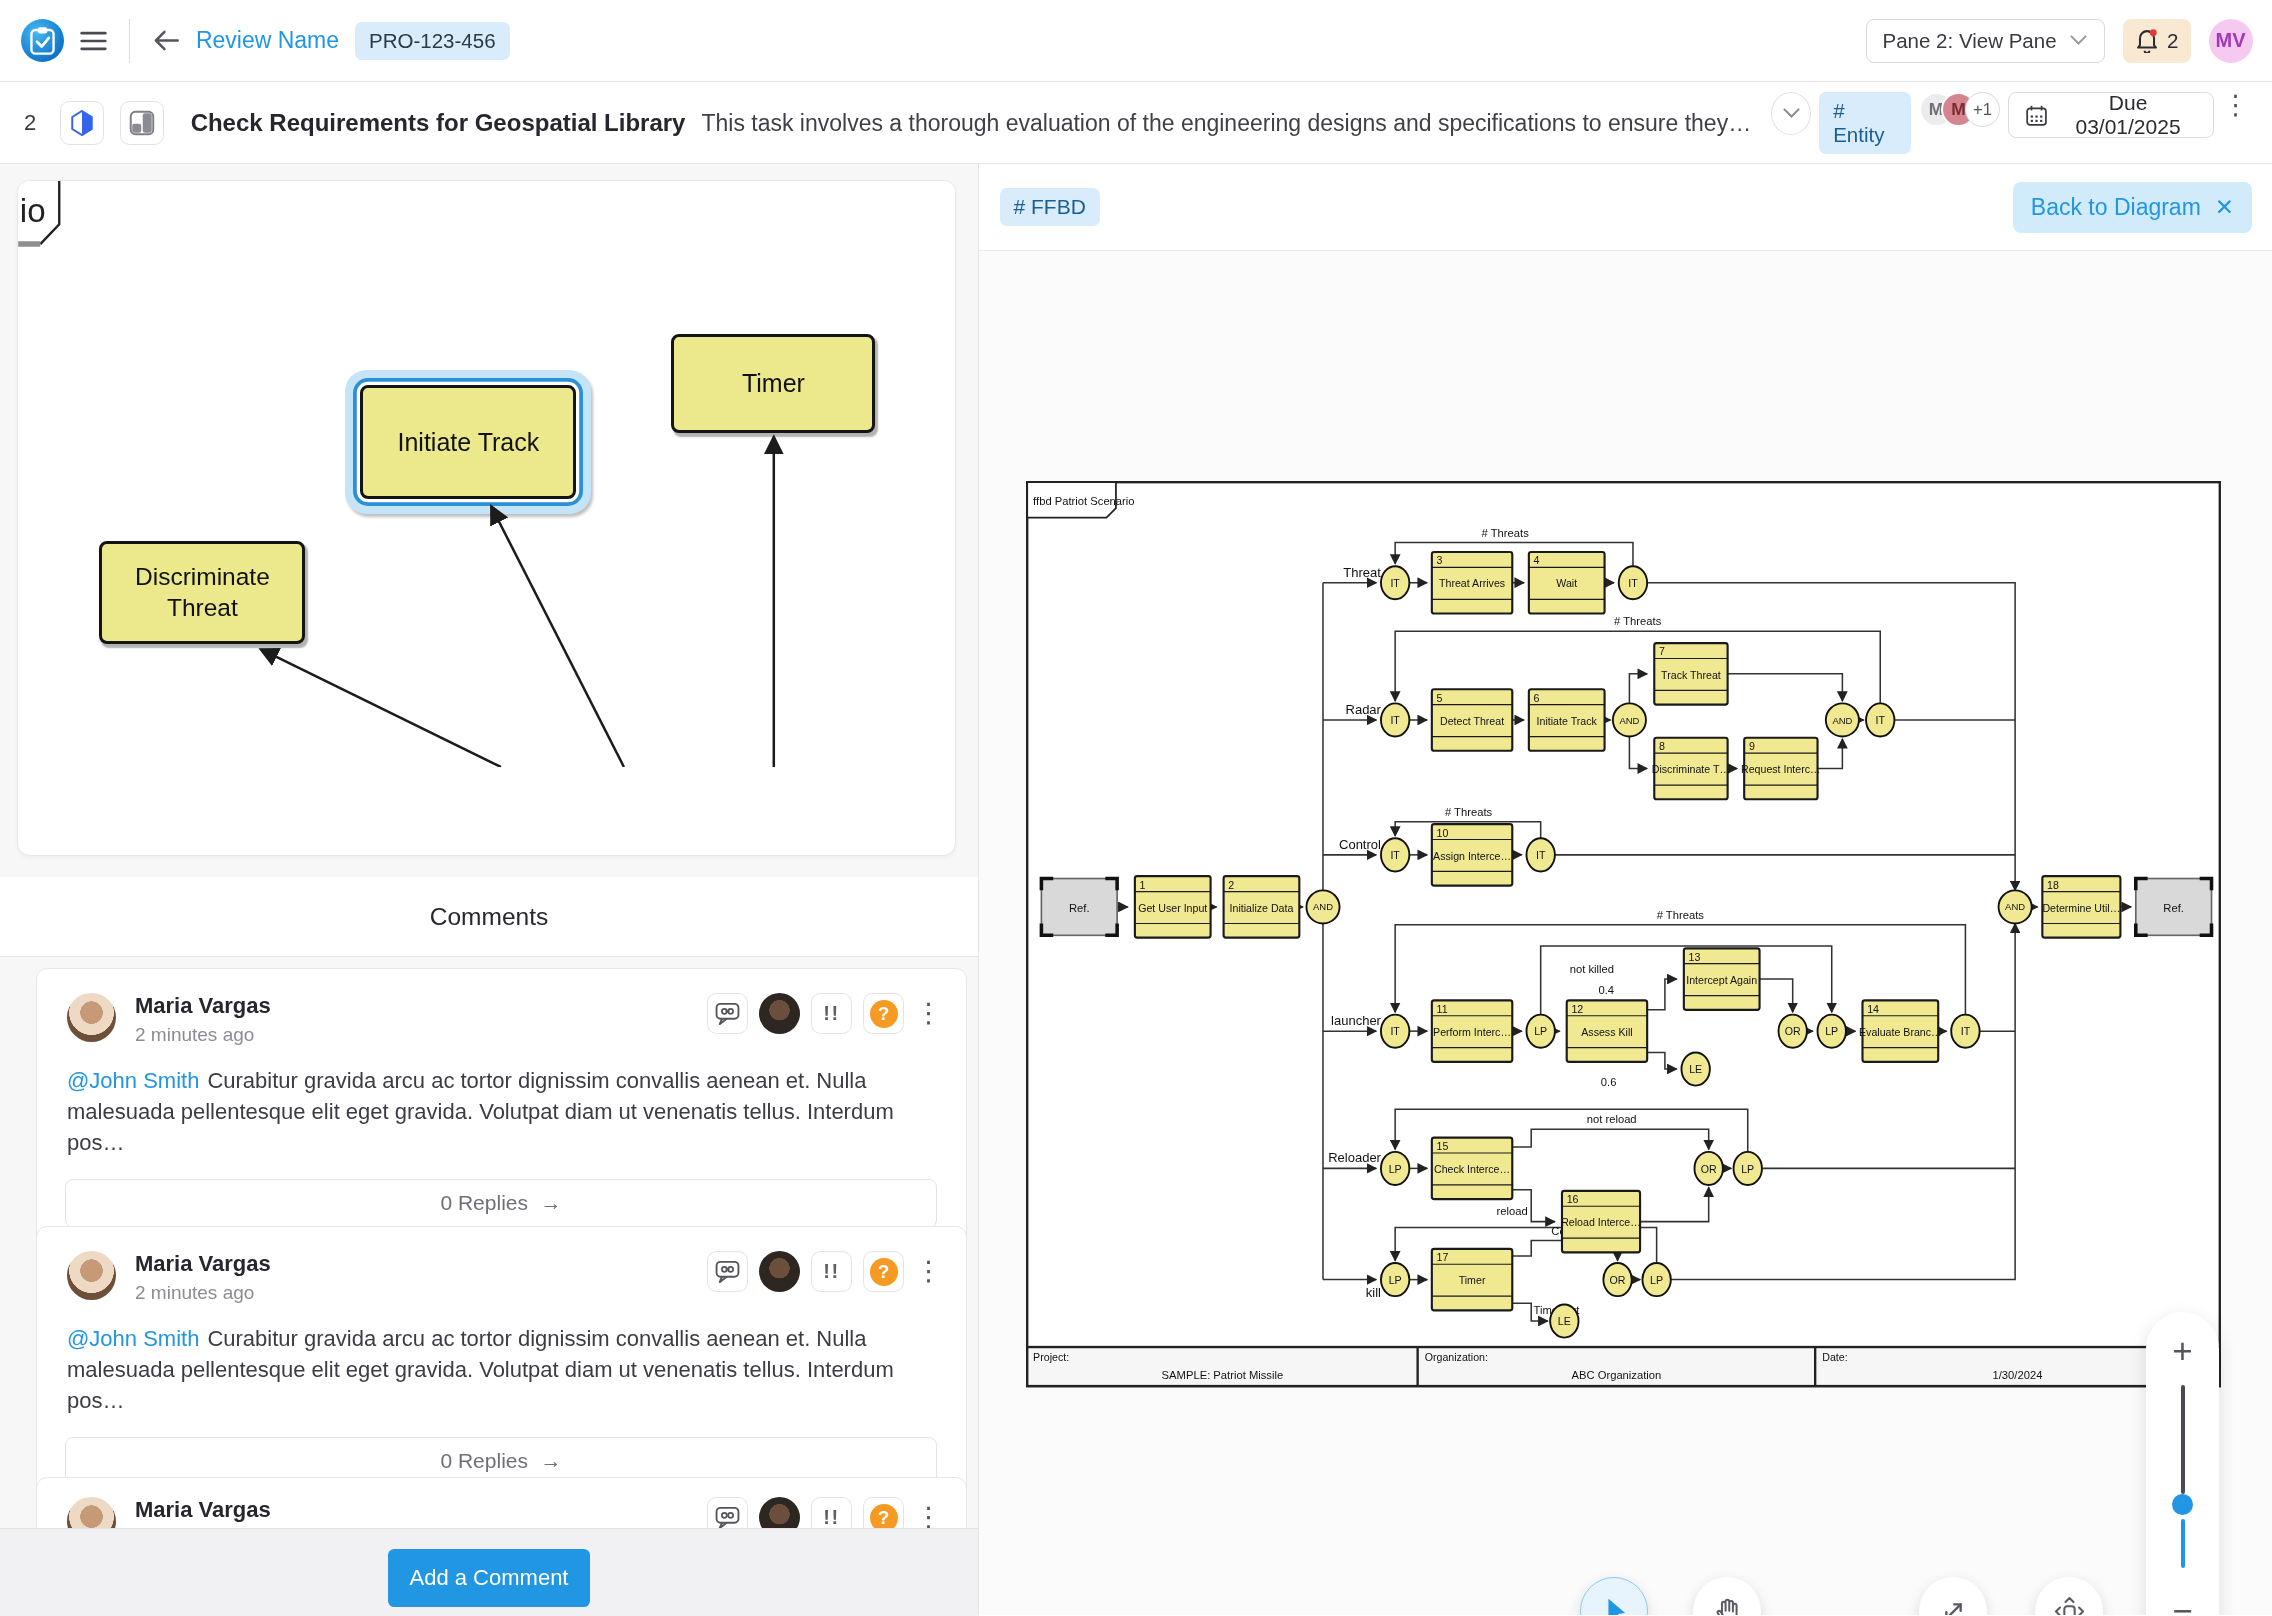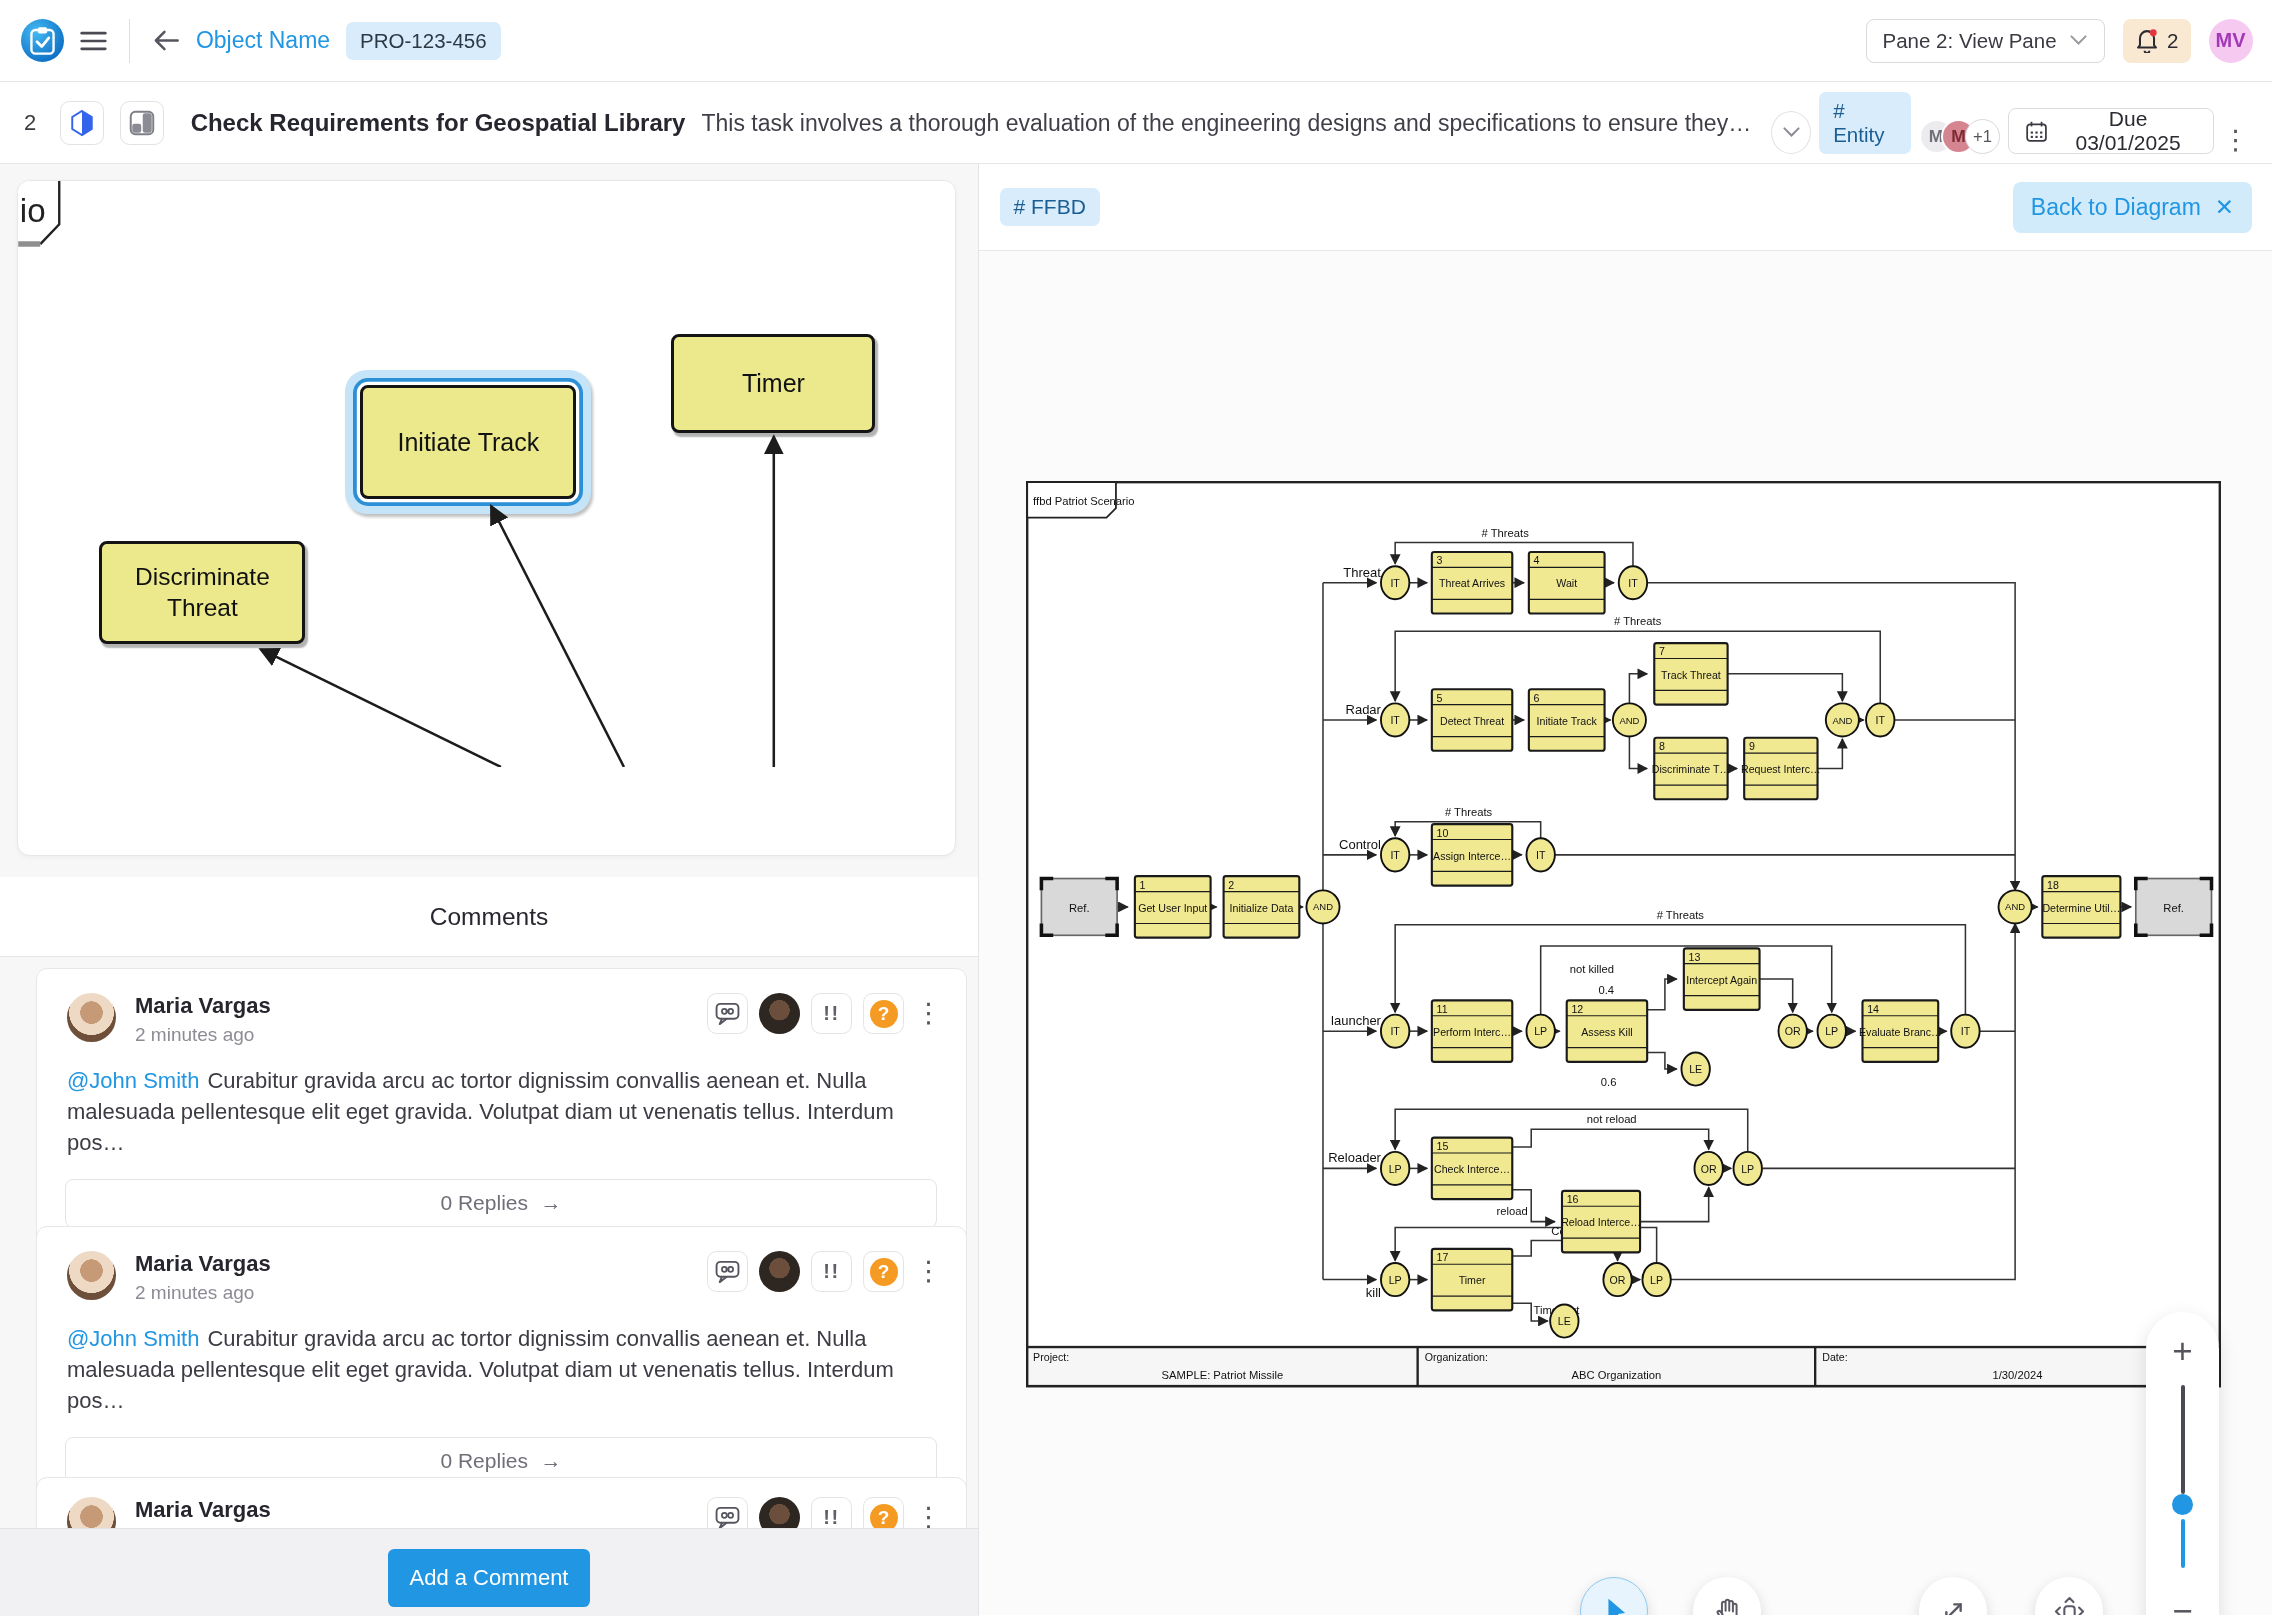--- a/index.html
+++ b/index.html
@@ -26,21 +26,21 @@
                font-size:20px; display:flex; align-items:center; justify-content:center; border:none; cursor:pointer; }
 
   
   .tbar { position:absolute; top:83px; left:0; width:2273px; height:81px; background:#fff;
           border-bottom:0.8px solid #e6e6ea; display:flex; align-items:center; padding:0 24px; gap:16px; }
   .t-index { font-size:22px; color:#3a3a42; width:20.5px; }
   .sqbtn { width:44px; height:44px; border:0.8px solid #e2e2e6; border-radius:9.5px; background:#fff;
            display:flex; align-items:center; justify-content:center; cursor:pointer; flex:0 0 auto; }
   .t-title { font-size:24px; font-weight:700; color:#26262e; white-space:nowrap; margin-left:11px; }
   .t-desc { font-size:23px; color:#3f3f48; white-space:nowrap; overflow:hidden; text-overflow:ellipsis; max-width:1089px; }
-  .tbar-right { margin-left:auto; display:flex; align-items:flex-end; gap:8px; }
+  .tbar-right { margin-left:auto; display:flex; align-items:flex-start; gap:8px; }
   .circbtn { width:43px; height:43px; border-radius:50%; border:0.8px solid #e2e2e6; background:#fff;
              display:flex; align-items:center; justify-content:center; cursor:pointer; }
   .mini-av { width:35px; height:35px; border-radius:50%; display:flex; align-items:center; justify-content:center;
              font-size:17.4px; font-weight:700; border:2.4px solid #fff; cursor:pointer; }
   .mini-av.g { background:#ececef; color:#6f6f78; }
   .mini-av.r { background:#d4858f; color:#7c2b35; margin-left:-12.6px; }
   .mini-av.o { background:#fff; border:0.8px solid #d9d9de; color:#55555e; font-weight:400; font-size:16.6px; margin-left:-11px; }
   .due-btn { display:flex; align-items:center; gap:11px; border:0.8px solid #dcdce0; border-radius:8px; background:#fff;
              height:46px; padding:0 16px; font-size:21px; color:#2b2b33; cursor:pointer; }
   .kebab { font-size:27px; color:#55555e; background:none; border:none; cursor:pointer; line-height:1; }
@@ -137,21 +137,21 @@
             <line x1="2" y1="24" x2="32" y2="24"></line>
           </g>
         </svg>
     </button>
     <div class="vdiv"></div>
     <button class="iconbtn">
       <svg width="28" height="25" viewBox="0 0 36 32">
           <path d="M16,5 L5,16 L16,27 M5,16 H33" fill="none" stroke="#55555e" stroke-width="3.2" stroke-linecap="round" stroke-linejoin="round"></path>
         </svg>
     </button>
-    <a class="review-link" href="#">Object Name</a>
+    <a class="review-link" href="#">Review Name</a>
     <span class="chip">PRO-123-456</span>
 
     <div class="hdr-right">
       <button class="pane-btn">
         <span>Pane 2: View Pane</span>
         <svg width="19" height="12.6" viewBox="0 0 24 16">
             <path d="M3,3 L12,12 L21,3" fill="none" stroke="#9a9aa2" stroke-width="2.6" stroke-linecap="round"></path>
           </svg>
       </button>
       <button class="bell-btn">

